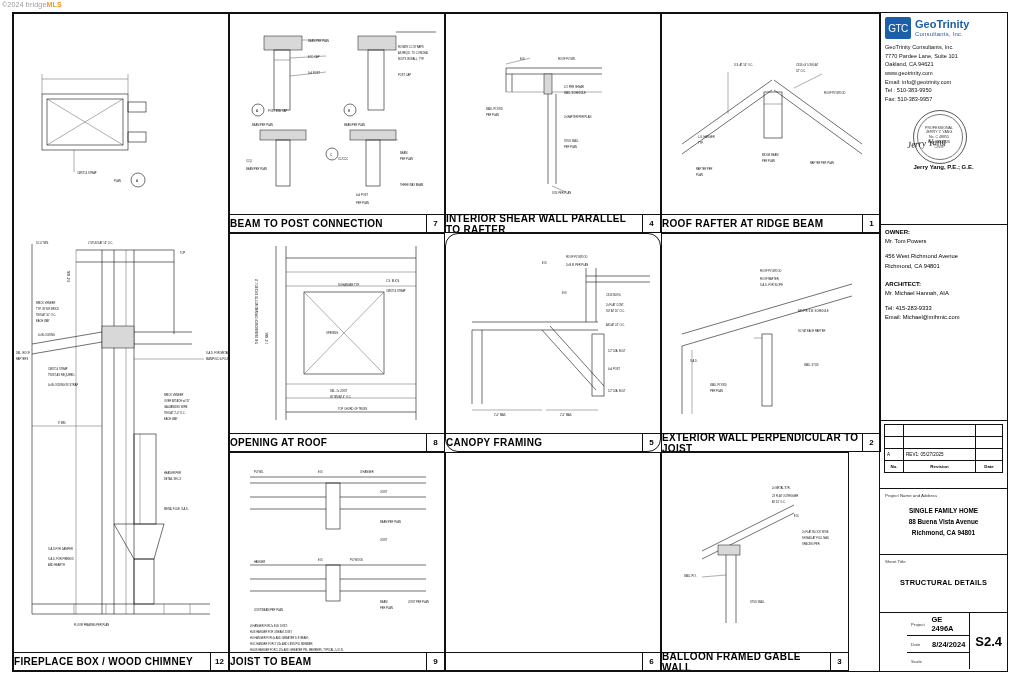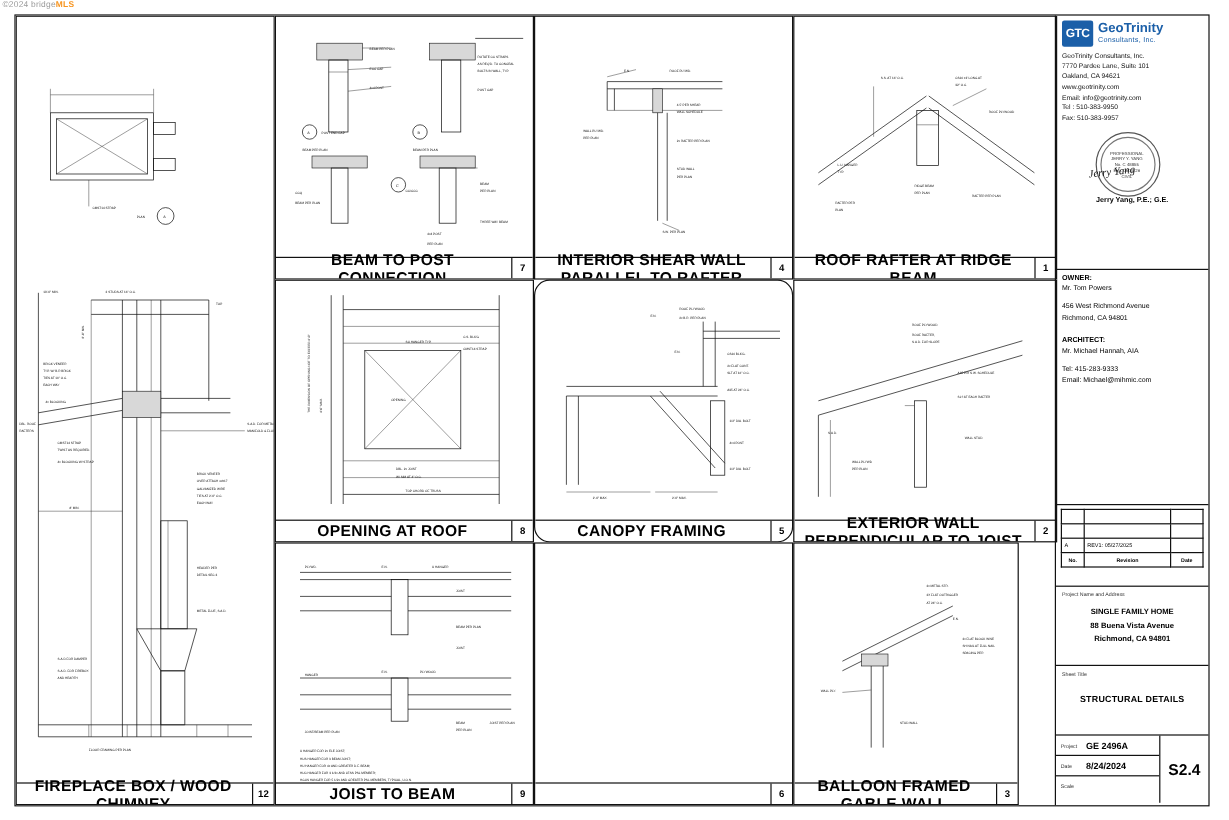--- a/index.html
+++ b/index.html
@@ -17,33 +17,33 @@
     border:1px solid #111;box-sizing:border-box;background:#fff;
   }
   
   .cell{position:absolute;box-sizing:border-box;border:1px solid #111;background:#fff;overflow:hidden;}
   .cell .draw{position:absolute;inset:0 0 17px 0;overflow:hidden;}
   .titlebar{
     position:absolute;left:0;right:0;bottom:0;height:17px;border-top:1px solid #111;
     display:flex;align-items:center;justify-content:flex-end;
   }
   .titlebar .t{
-    font-size:13px;letter-spacing:.3px;font-weight:bold;text-align:center;flex:1;
+    font-size:10px;letter-spacing:.3px;font-weight:bold;flex:1;
     padding-right:2px;
   }
   .titlebar .num{
     width:17px;border-left:1px solid #111;height:100%;
     display:flex;align-items:center;justify-content:center;font-size:8px;font-weight:bold;
   }
   
   .tblock{position:absolute;right:0;top:0;width:128px;height:658px;border-left:1px solid #111;box-sizing:border-box;}
   .tb-sec{border-bottom:1px solid #111;box-sizing:border-box;padding:4px 5px;}
   .logo-row{display:flex;align-items:center;gap:4px;margin-bottom:4px;}
   .logo-mark{
-    width:26px;height:22px;background:#1b5fa8;color:#fff;font-weight:bold;font-size:10px;
+    width:26px;height:22px;background:#1b5fa8;color:#fff;font-weight:normal;font-size:10px;
     display:flex;align-items:center;justify-content:center;letter-spacing:-.5px;border-radius:2px;
   }
   .logo-text{line-height:1.05;}
   .logo-text .l1{font-size:11px;font-weight:bold;color:#1b5fa8;}
   .logo-text .l2{font-size:6px;color:#1b5fa8;letter-spacing:.2px;}
   .addr{font-size:5.6px;line-height:1.55;color:#111;}
   .stamp{
     position:relative;height:54px;margin-top:4px;
   }
   .stamp .circ{
@@ -60,21 +60,21 @@
   .signame{font-size:6px;font-weight:bold;margin-top:2px;text-align:center;}
   .lbl{font-size:6px;font-weight:bold;margin-bottom:2px;}
   .val{font-size:5.8px;line-height:1.6;}
   .rev-table{width:100%;border-collapse:collapse;}
   .rev-table td{border:1px solid #111;font-size:4.6px;padding:1px 2px;height:9px;}
   .rev-head td{font-size:4.4px;font-weight:bold;text-align:center;}
   .tb-small-label{font-size:4.4px;color:#333;}
   .proj-box{font-size:6.4px;font-weight:bold;line-height:1.7;text-align:center;}
   .sheet-title{font-size:7.4px;font-weight:bold;text-align:center;letter-spacing:.2px;}
   .bot-grid{display:flex;}
-  .bot-left{flex:1;}
+  .bot-left{flex:1;margin-left:27px;}
   .bot-right{width:40px;border-left:1px solid #111;display:flex;align-items:center;justify-content:center;
              font-size:13px;font-weight:bold;}
   .bot-row{border-bottom:1px solid #111;padding:2px 4px;display:flex;align-items:center;gap:3px;min-height:12px;}
   .bot-row:last-child{border-bottom:none;}
   .bot-k{font-size:4.4px;color:#333;width:18px;}
   .bot-v{font-size:7.5px;font-weight:bold;}
   
   svg{display:block;}
   .ln{stroke:#111;stroke-width:.6;fill:none;}
   .lnt{stroke:#333;stroke-width:.4;fill:none;}

